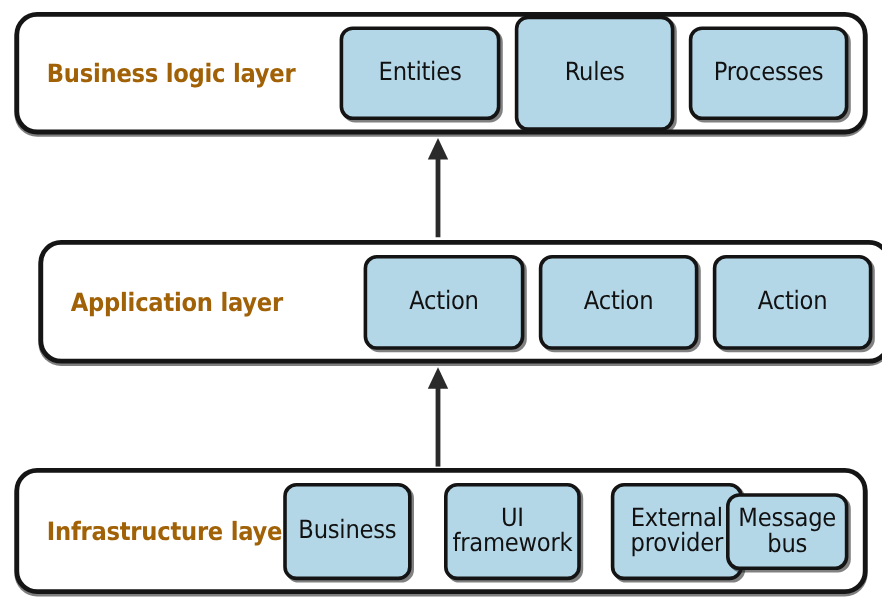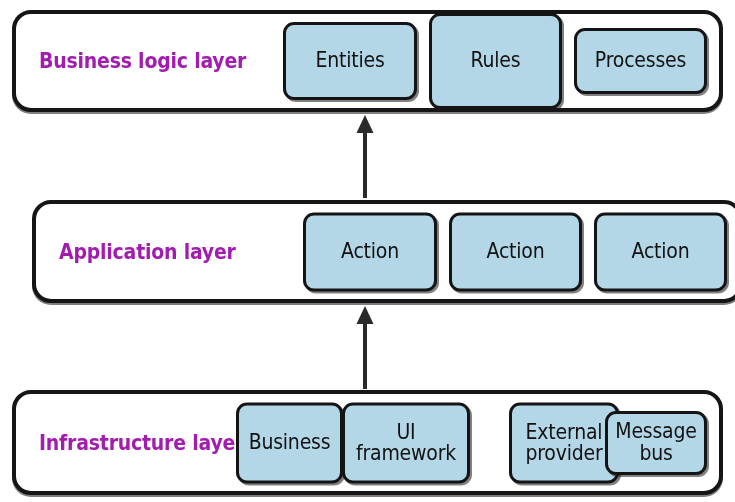--- a/index.html
+++ b/index.html
@@ -33,21 +33,21 @@
   }
 
   .layer-label {
     position: absolute;
     left: 23px;
     top: 50%;
     transform: translateY(-50%);
     font-size: 21px;
     font-weight: bold;
     font-stretch: condensed;
-    color: #a21caf;
+    color: #a16207;
     letter-spacing: -0.2px;
     white-space: nowrap;
   }
 
   .comp {
     box-sizing: border-box;
     background: #b4d7e8;
     border: 3.5px solid #141414;
     border-radius: 11px;
     box-shadow: 2px 2px 0 0 rgba(25,25,25,0.55);
@@ -76,42 +76,42 @@
 
 <div id="diagram">
     <div class="layer" style="top: 10px; height: 102px;">
       <div class="layer-label">Business logic layer</div>
       <div class="comp" style="position: absolute; left: 267px; width: 134px; top: 50%; height: 78px; transform: translateY(-50%);">
         <span>Entities</span>
       </div>
       <div class="comp" style="position: absolute; left: 413px; width: 133px; top: 50%; height: 96px; transform: translateY(-50%);">
         <span>Rules</span>
       </div>
-      <div class="comp" style="position: absolute; left: 558px; width: 133px; top: 50%; height: 66px; transform: translateY(-50%);">
+      <div class="comp" style="position: absolute; left: 558px; width: 133px; top: 50%; height: 78px; transform: translateY(-50%);">
         <span>Processes</span>
       </div>
     </div>
     <div class="layer" style="top: 200px; height: 103px; margin-left: 20px;">
       <div class="layer-label">Application layer</div>
       <div class="comp" style="position: absolute; left: 267px; width: 134px; top: 50%; height: 79px; transform: translateY(-50%);">
         <span>Action</span>
       </div>
       <div class="comp" style="position: absolute; left: 413px; width: 133px; top: 50%; height: 79px; transform: translateY(-50%);">
         <span>Action</span>
       </div>
       <div class="comp" style="position: absolute; left: 558px; width: 133px; top: 50%; height: 79px; transform: translateY(-50%);">
         <span>Action</span>
       </div>
     </div>
     <div class="layer" style="top: 390px; height: 105px;">
       <div class="layer-label">Infrastructure layer</div>
       <div class="comp" style="position: absolute; left: 220px; width: 107px; top: 50%; height: 81px; transform: translateY(-50%);">
         <span>Business</span>
       </div>
-      <div class="comp" style="position: absolute; left: 326px; width: 128px; top: 50%; height: 81px; transform: translateY(-50%);">
+      <div class="comp" style="position: absolute; left: 354px; width: 114px; top: 50%; height: 81px; transform: translateY(-50%);">
         <span>UI<br>framework</span>
       </div>
       <div class="comp" style="position: absolute; left: 467px; width: 110px; top: 50%; height: 81px; transform: translateY(-50%); margin-left: 26px;">
         <span>External<br>provider</span>
       </div>
       <div class="comp" style="position: absolute; left: 589px; width: 102px; top: 50%; height: 64px; transform: translateY(-50%);">
         <span>Message<br>bus</span>
       </div>
     </div>
     <div class="arrow" style="top: 305px; height: 84px;">

